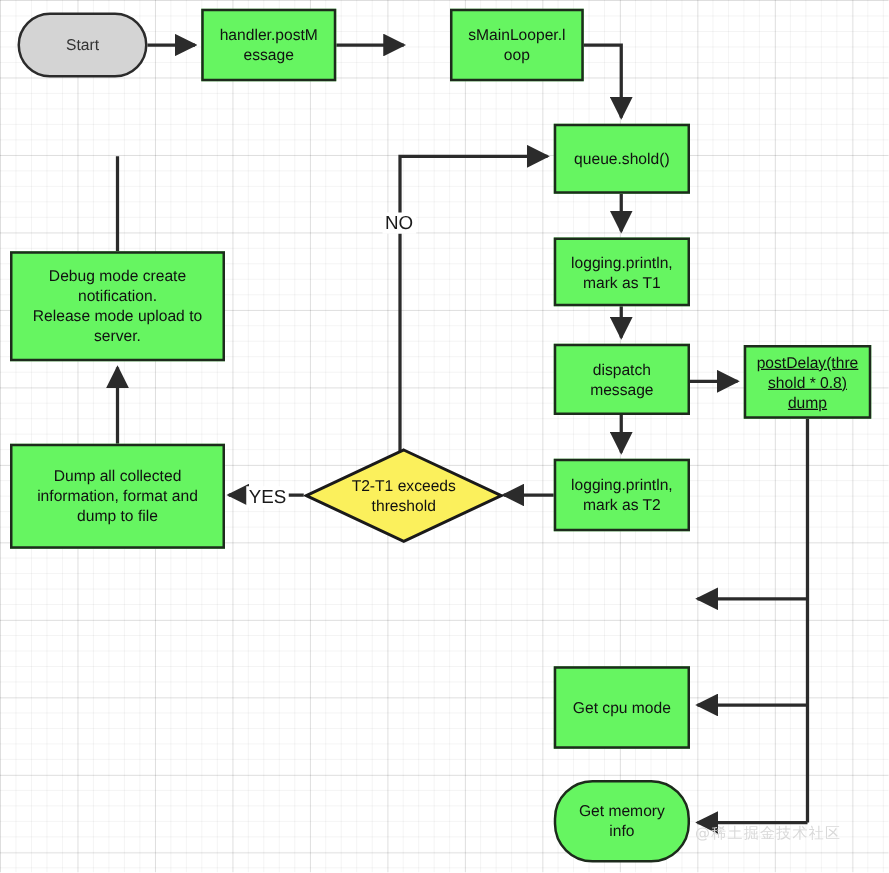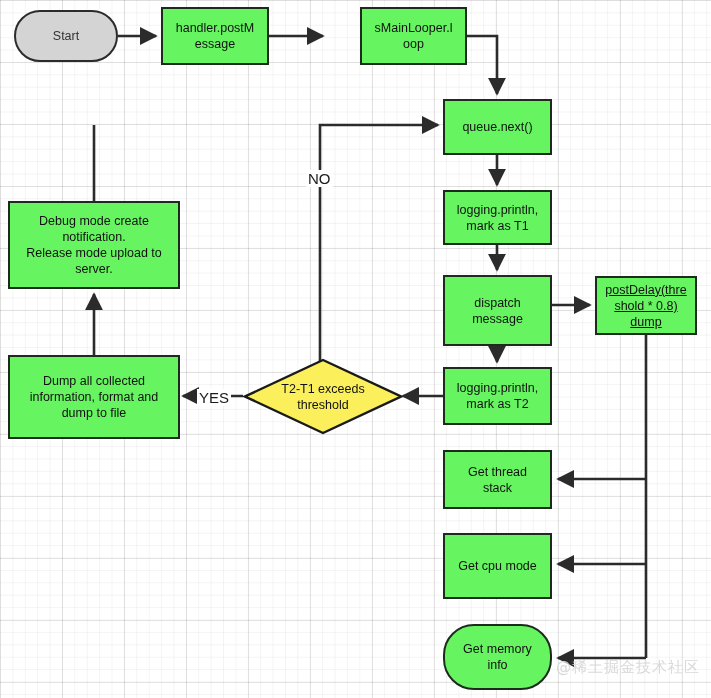--- a/index.html
+++ b/index.html
@@ -77,21 +77,21 @@
     font-size: 15px;
     color: #1a1a1a;
     background: #ffffff;
     padding: 0 2px;
     z-index: 4;
     white-space: nowrap;
   }
   .watermark {
     position: absolute;
     font-family: "DejaVu Sans", sans-serif;
-    font-size: 15px;
+    font-size: 12px;
     color: #d9d9d9;
     letter-spacing: 1px;
     z-index: 5;
     white-space: nowrap;
   }
 </style>
 </head>
 <body>
 
 <div id="canvas">
@@ -146,29 +146,29 @@
     <span>handler.postM
 essage</span>
   </div>
 
   <div class="node proc" style="left:328px; top:7px; width:107px; height:58px;margin-left:32px;">
     <span>sMainLooper.l
 oop</span>
   </div>
 
   <div class="node proc" style="left:443px; top:99px; width:109px; height:56px;">
-    <span>queue.next()</span>
+    <span>queue.shold()</span>
   </div>
 
   <div class="node proc" style="left:443px; top:190px; width:109px; height:55px;">
     <span>logging.println,
 mark as T1</span>
   </div>
 
-  <div class="node proc" style="left:443px; top:275px; width:109px; height:71px;">
+  <div class="node proc" style="left:443px; top:275px; width:109px; height:57px;">
     <span>dispatch
 message</span>
   </div>
 
   <div class="node proc" style="left:595px; top:276px; width:102px; height:59px;text-decoration:underline;">
     <span>postDelay(thre
 shold * 0.8)
 dump</span>
   </div>
 
@@ -191,24 +191,20 @@
 dump to file</span>
   </div>
 
   <div class="node proc" style="left:8px; top:201px; width:172px; height:88px;align-items:center;">
     <span>Debug mode create
 notification.
 Release mode upload to
 server.</span>
   </div>
 
-  <div class="node proc" style="left:443px; top:450px; width:109px; height:59px;">
-    <span>Get thread
-stack</span>
-  </div>
 
   <div class="node proc" style="left:443px; top:533px; width:109px; height:66px;">
     <span>Get cpu mode</span>
   </div>
 
   <div class="node proc" style="left:443px; top:624px; width:109px; height:66px;border-radius:31px;">
     <span>Get memory
 info</span>
   </div>
 

